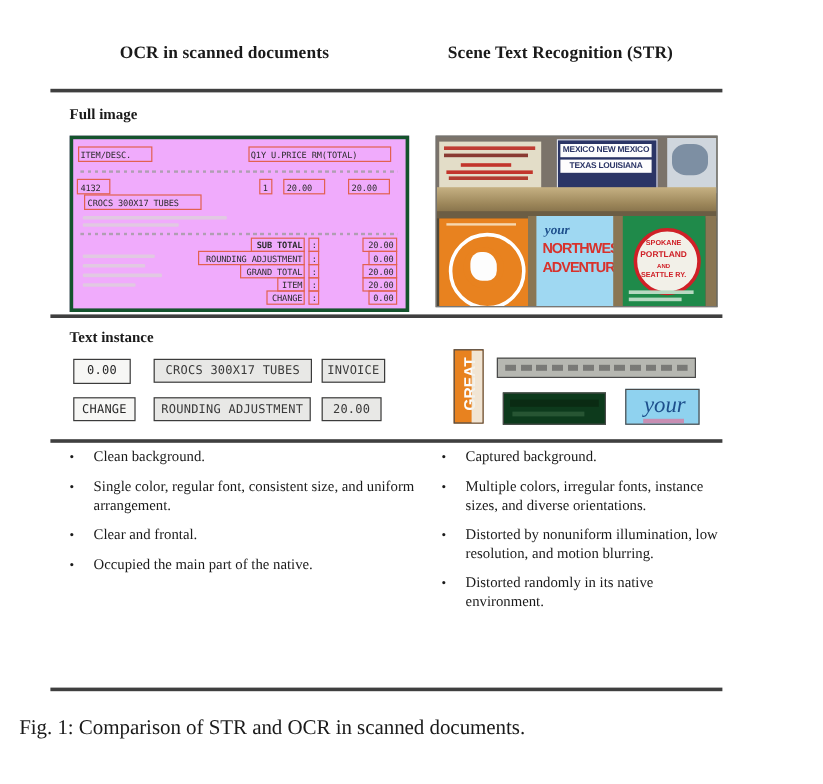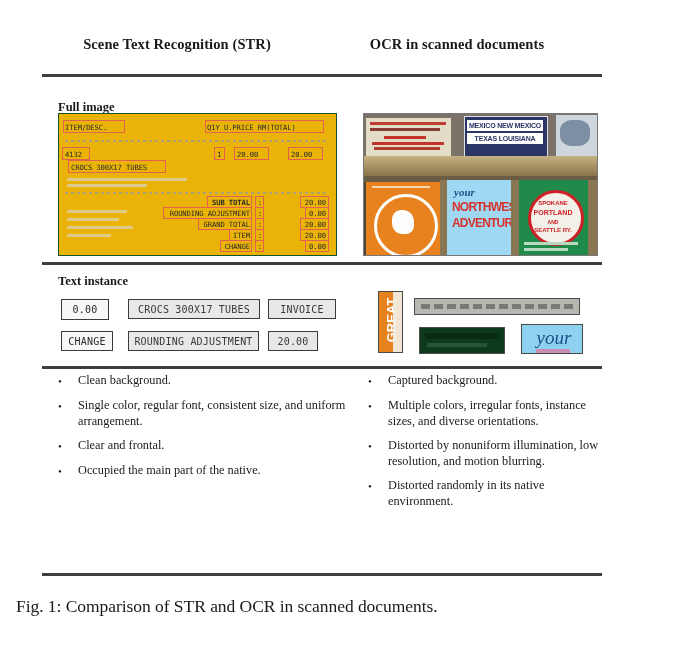--- a/index.html
+++ b/index.html
@@ -56,22 +56,22 @@
     left: 58px;
   }
 
   
   .receipt-frame {
     position: absolute;
     left: 58px;
     top: 113px;
     width: 277px;
     height: 141px;
-    border: 1px solid #14532d;
-    background: #eab308;
+    border: 3px solid #14532d;
+    background: #f0abfc;
     overflow: hidden;
     font-family: "DejaVu Sans Mono", monospace;
   }
   .rcp {
     position: absolute;
     font-size: 7.2px;
     color: #2b2b2b;
     white-space: nowrap;
     letter-spacing: -0.1px;
     line-height: 9px;
@@ -165,27 +165,27 @@
     font-size: 17.5px;
     letter-spacing: -.05px;
   }
 </style>
 </head>
 <body>
 
 <div class="page">
 
   <div class="col-headers">
+    <div class="col-head left">OCR in scanned documents</div>
     <div class="col-head right">Scene Text Recognition (STR)</div>
-    <div class="col-head left">OCR in scanned documents</div>
   </div>
 
   <div class="rule dbl" style="top:74px"></div>
 
-  <div class="sec-label" style="top:100px">Full image</div>
+  <div class="sec-label" style="top:88px">Full image</div>
 
   <div class="receipt-frame">
 
     <div class="rcp" style="left:6px;  top:9px">ITEM/DESC.</div>
     <div class="rbox" style="left:4px;  top:6px;  width:62px; height:13px"></div>
 
     <div class="rcp" style="left:148px; top:9px">Q1Y U.PRICE RM(TOTAL)</div>
     <div class="rbox" style="left:146px;top:6px;  width:119px;height:13px"></div>
 
     <div class="dashline" style="left:6px; top:26px; width:264px"></div>
@@ -297,21 +297,21 @@
     <div class="ph" style="left:147px;top:66px;width:8px;height:75px;background:#8a7653"></div>
     <div class="ph" style="left:224px;top:66px;width:9px;height:75px;background:#8a7653"></div>
   </div>
 
   <div class="rule dbl" style="top:262px"></div>
 
   <div class="sec-label" style="top:274px">Text instance</div>
 
   <div class="crop" style="left:61px;  top:299px; width:48px; height:21px">0.00</div>
   <div class="crop gray" style="left:128px; top:299px; width:132px;height:20px">CROCS 300X17 TUBES</div>
-  <div class="crop gray" style="left:268px; top:299px; width:68px; height:20px">INVOICE</div>
+  <div class="crop gray" style="left:268px; top:299px; width:53px; height:20px">INVOICE</div>
 
   <div class="crop" style="left:61px;  top:331px; width:52px; height:20px">CHANGE</div>
   <div class="crop gray" style="left:128px; top:331px; width:131px;height:20px">ROUNDING ADJUSTMENT</div>
   <div class="crop gray" style="left:268px; top:331px; width:50px; height:20px">20.00</div>
 
   <div class="scrop" style="left:378px;top:291px;width:25px;height:62px;background:#e8821f">
     <div style="position:absolute;left:-14px;top:20px;width:52px;height:16px;
                 transform:rotate(-90deg);font:bold 13px 'Liberation Sans',sans-serif;
                 color:#fdfdfd;display:flex;align-items:center;justify-content:center">GREAT</div>
     <div style="position:absolute;left:14px;top:0;width:11px;height:62px;background:#f2f0e8;opacity:.9"></div>

